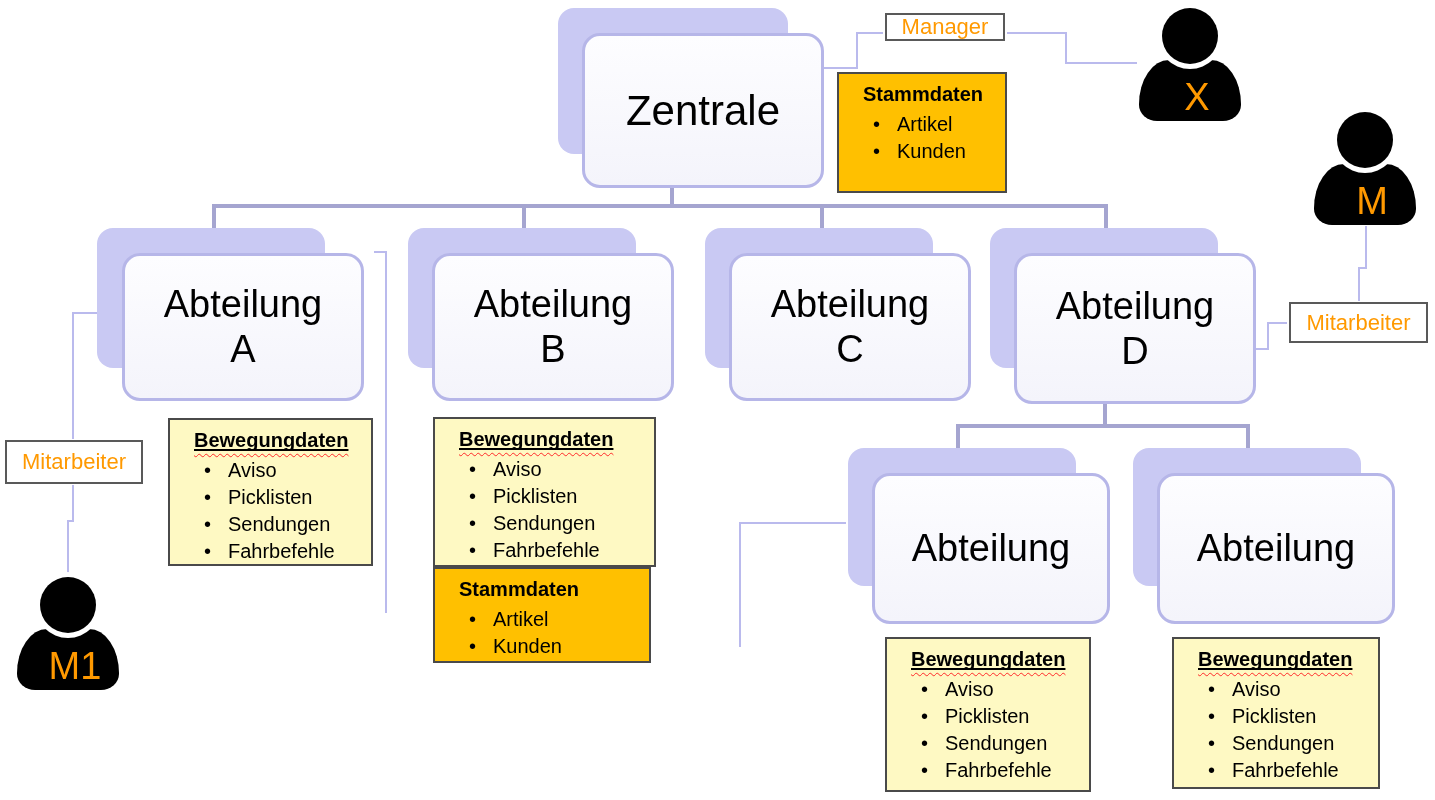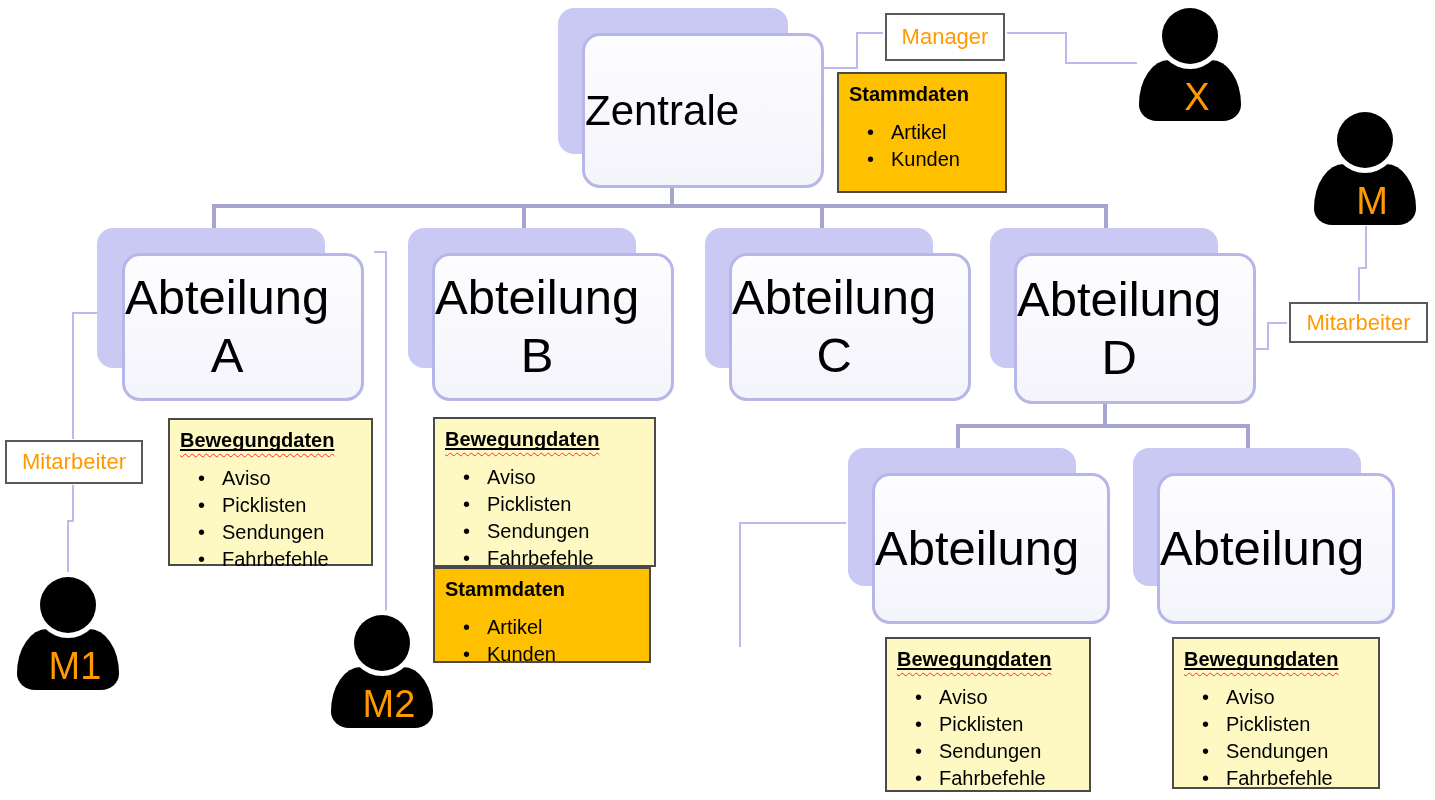--- a/index.html
+++ b/index.html
@@ -9,36 +9,36 @@
   }
   
   #wires{position:absolute;left:0;top:0;z-index:0;}
 
   
   .node{position:absolute;z-index:1;}
   .node-shadow{position:absolute;background:#c9c9f3;border-radius:16px;}
   .node-main{
     position:absolute;background:linear-gradient(180deg,#fdfdff 0%,#f4f4fb 100%);
     border:3px solid #b6b6e8;border-radius:18px;
-    display:flex;align-items:center;justify-content:flex-start;text-align:center;
-  }
-  .node-label{font-size:49px;line-height:1.18;color:#000;}
+    display:flex;align-items:center;justify-content:center;text-align:center;
+  }
+  .node-label{font-size:38px;line-height:1.18;color:#000;}
   .node-label.big{font-size:42px;}
 
   
-  .databox{position:absolute;z-index:2;border:2px solid #4a4a4a;box-sizing:border-box;padding:7px 10px 0 10px;}
+  .databox{position:absolute;z-index:2;border:2px solid #4a4a4a;box-sizing:border-box;padding:7px 10px 0 24px;}
   .databox.blue{background:#fef9c3;}
   .databox.orange{background:#ffc000;}
   .db-title{font-weight:bold;font-size:20px;line-height:26px;margin:0 0 3px 0;}
   .db-title.u{text-decoration-line:underline;text-decoration-thickness:2px;text-underline-offset:2px;text-decoration-skip-ink:none;}
   .db-title.u .wavy{
     text-decoration-line:underline;text-decoration-style:wavy;text-decoration-color:#ff2a2a;
     text-decoration-thickness:1px;text-underline-offset:6px;text-decoration-skip-ink:none;
   }
-  .db-list{list-style:none;margin:12px;padding:0;font-size:20px;line-height:27px;}
+  .db-list{list-style:none;margin:4px;padding:0;font-size:20px;line-height:27px;}
   .db-list li{position:relative;padding-left:30px;}
   .db-list li::before{content:"\2022";position:absolute;left:6px;top:0;}
 
   
   .tag{
     position:absolute;z-index:3;background:#ffffff;border:2px solid #595959;box-sizing:border-box;
     color:#ff9900;font-size:22px;display:flex;align-items:center;justify-content:center;
   }
 
   
@@ -197,21 +197,21 @@
   <div class="databox blue" style="left:1172px;top:637px;width:208px;height:152px;">
     <div class="db-title u"><span class="wavy">Bewegungdaten</span></div>
     <ul class="db-list">
       <li>Aviso</li>
       <li>Picklisten</li>
       <li>Sendungen</li>
       <li>Fahrbefehle</li>
     </ul>
   </div>
 
-  <div class="tag" style="left:885px;top:13px;width:120px;height:48px;">
+  <div class="tag" style="left:885px;top:13px;width:120px;height:28px;">
     <span>Manager</span>
   </div>
   <div class="tag" style="left:5px;top:440px;width:138px;height:44px;">
     <span>Mitarbeiter</span>
   </div>
   <div class="tag" style="left:1289px;top:302px;width:139px;height:41px;">
     <span>Mitarbeiter</span>
   </div>
 
   <div class="person" style="left:1139px;top:8px;">
@@ -222,19 +222,14 @@
   <div class="person" style="left:1314px;top:112px;">
     <div class="p-head"></div>
     <div class="p-body"></div>
     <div class="p-label">M</div>
   </div>
   <div class="person" style="left:17px;top:577px;">
     <div class="p-head"></div>
     <div class="p-body"></div>
     <div class="p-label">M1</div>
   </div>
-  <div class="person" style="left:331px;top:615px;">
-    <div class="p-head"></div>
-    <div class="p-body"></div>
-    <div class="p-label">M2</div>
-  </div>
 
 </div>
 
 </body></html>

